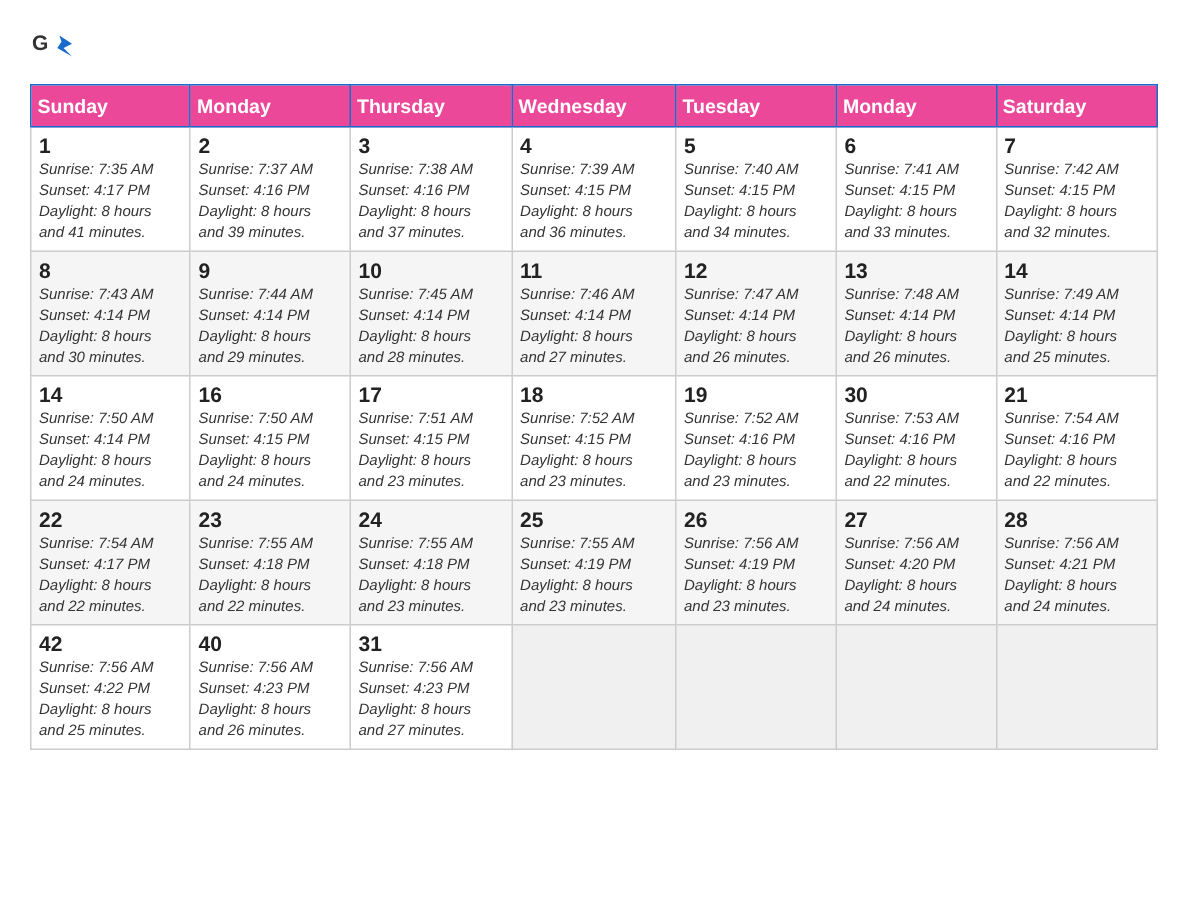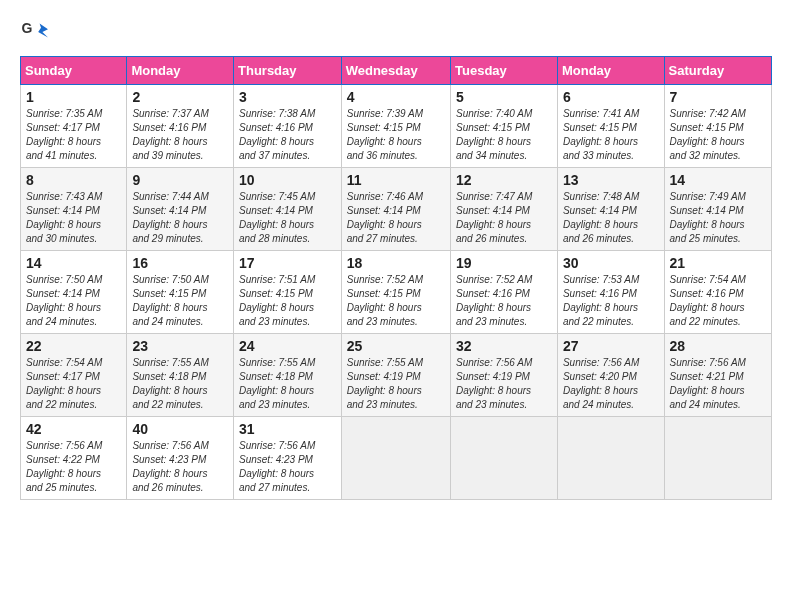--- a/index.html
+++ b/index.html
@@ -220,21 +220,21 @@
           </td>
           <td>
             <span class="day-num">24</span>
             <div class="day-detail">Sunrise: 7:55 AM<br>Sunset: 4:18 PM<br>Daylight: 8 hours<br>and 23 minutes.</div>
           </td>
           <td>
             <span class="day-num">25</span>
             <div class="day-detail">Sunrise: 7:55 AM<br>Sunset: 4:19 PM<br>Daylight: 8 hours<br>and 23 minutes.</div>
           </td>
           <td>
-            <span class="day-num">32</span>
+            <span class="day-num">26</span>
             <div class="day-detail">Sunrise: 7:56 AM<br>Sunset: 4:19 PM<br>Daylight: 8 hours<br>and 23 minutes.</div>
           </td>
           <td>
             <span class="day-num">27</span>
             <div class="day-detail">Sunrise: 7:56 AM<br>Sunset: 4:20 PM<br>Daylight: 8 hours<br>and 24 minutes.</div>
           </td>
           <td>
             <span class="day-num">28</span>
             <div class="day-detail">Sunrise: 7:56 AM<br>Sunset: 4:21 PM<br>Daylight: 8 hours<br>and 24 minutes.</div>
           </td>

